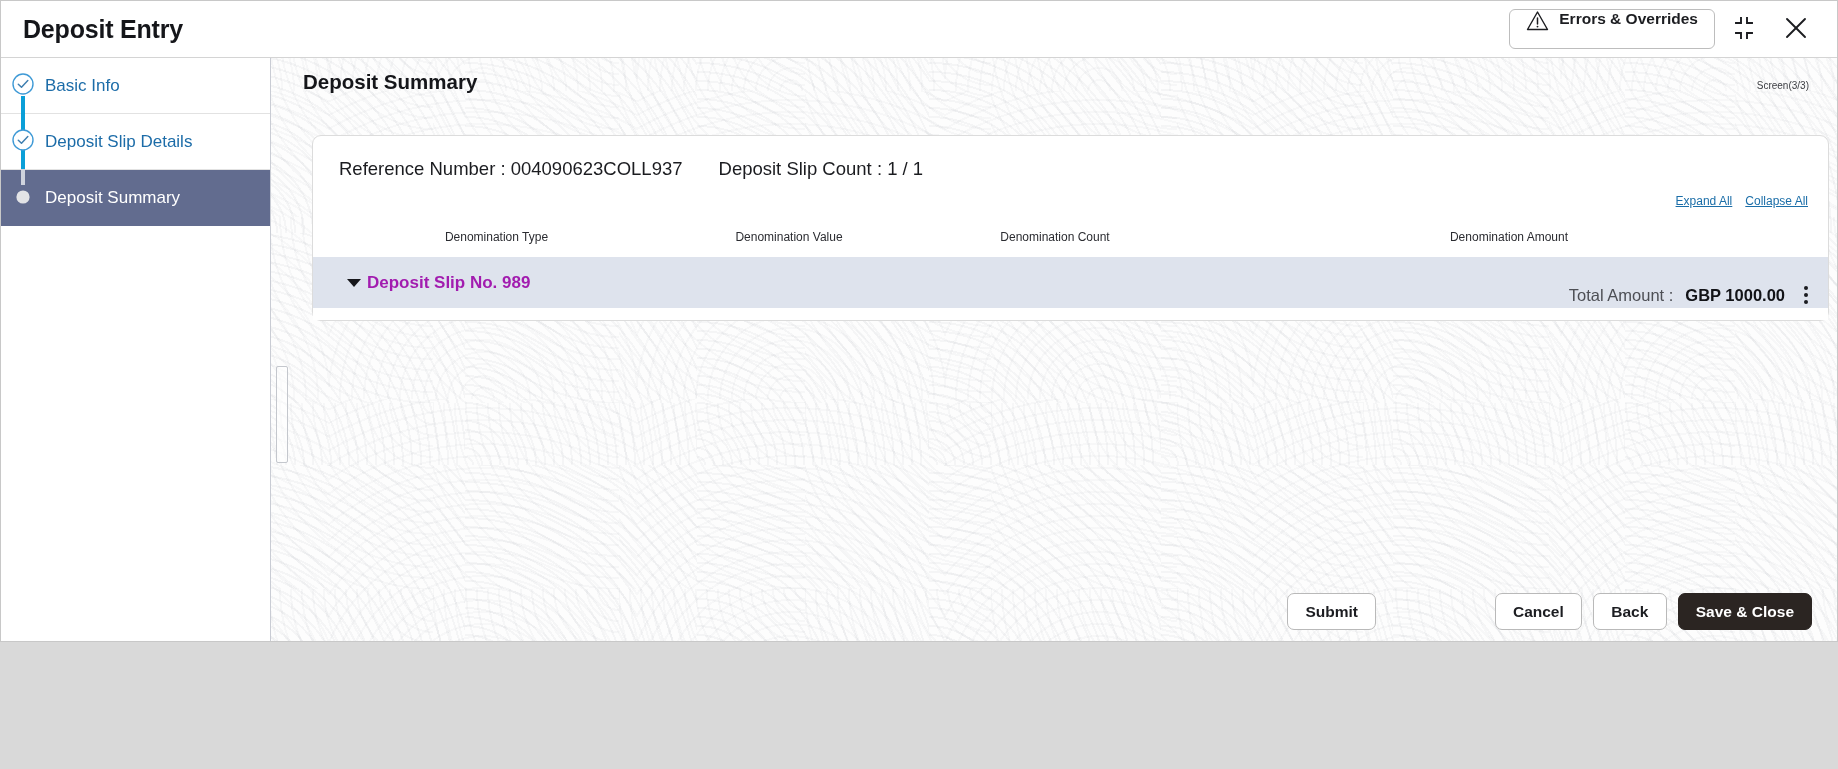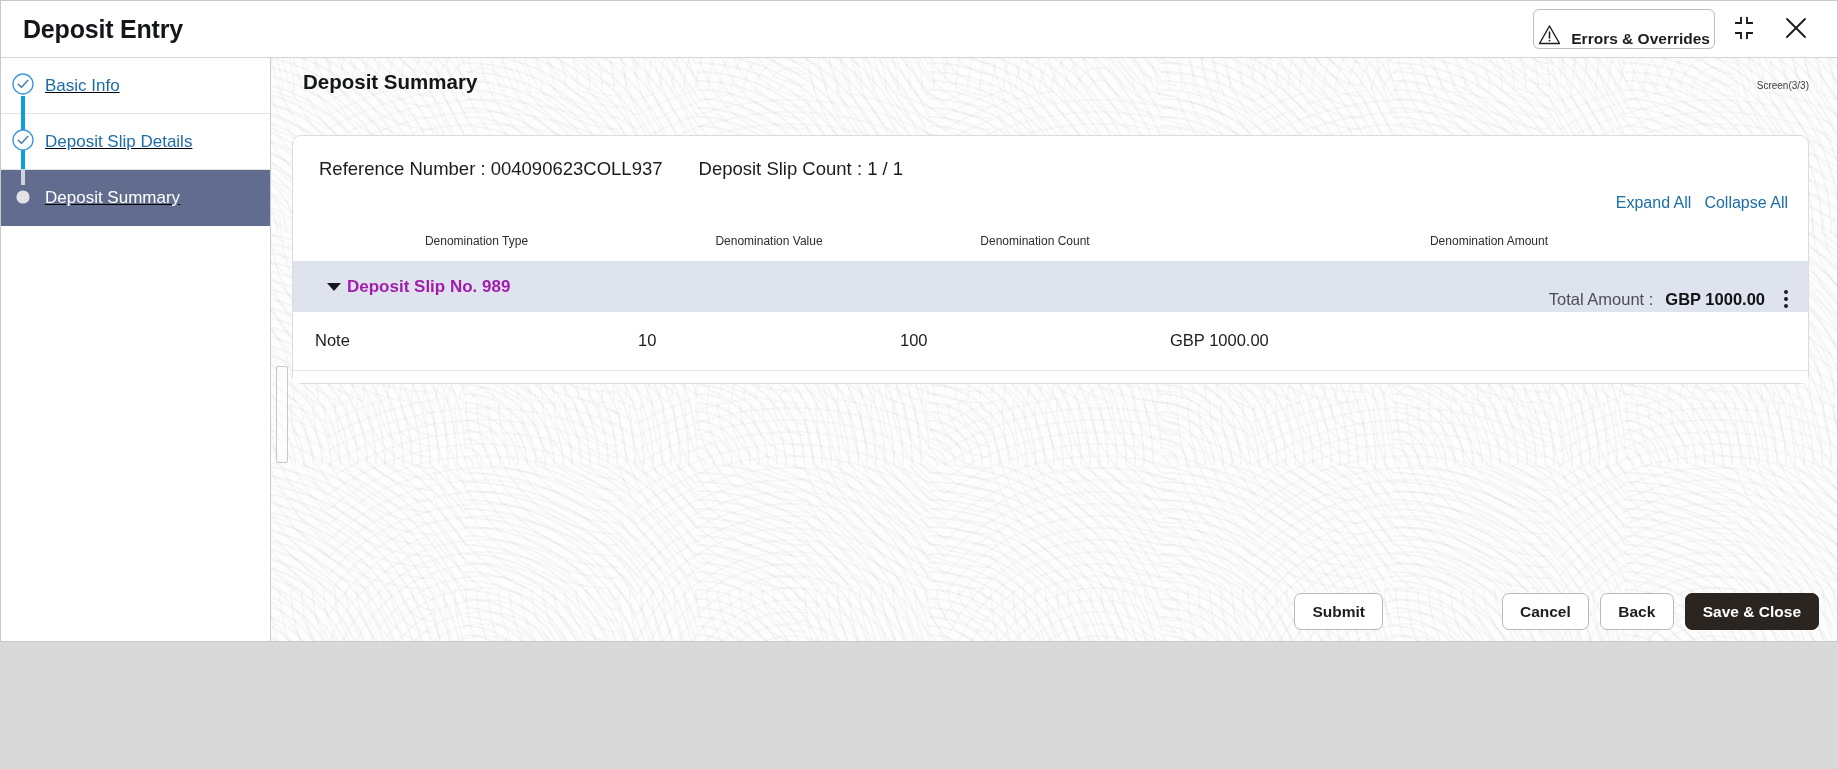--- a/index.html
+++ b/index.html
@@ -58,24 +58,24 @@
   }
   .header-right {
     margin-left: auto;
     display: flex;
     align-items: center;
     gap: 0px;
     margin-right: 18px;
   }
   .errors-btn {
     display: flex;
-    align-items: flex-end;
+    align-items: flex-start;
     gap: 10px;
     height: 40px;
-    padding: 0 4px;
+    padding: 0 16px;
     border: 1px solid #bdbdbd;
     border-radius: 6px;
     background: #ffffff;
     cursor: pointer;
     font-family: inherit;
   }
   .errors-btn .label {
     font-size: 15.5px;
     font-weight: bold;
     color: #1c1d21;
@@ -91,21 +91,20 @@
   
   .sidebar {
     position: absolute;
     left: 0; top: 57px;
     width: 270px;
     height: 653px;
     background: #ffffff;
     border-right: 1px solid #c9ccd4;
     box-sizing: border-box;
     z-index: 5;
-    text-decoration: underline;
   }
   .step {
     position: relative;
     height: 56px;
     display: flex;
     align-items: center;
     border-bottom: 1px solid #e2e2e2;
     cursor: pointer;
     box-sizing: border-box;
   }
@@ -163,21 +162,21 @@
   }
   .screen-count {
     margin-left: auto;
     font-size: 10px;
     color: #3b3d42;
   }
 
   
   .card {
     position: absolute;
-    left: 20px;
+    left: 40px;
     top: 77px;
     width: 1517px;
     background: #ffffff;
     border: 1px solid #dcdcdc;
     border-radius: 9px;
     box-sizing: border-box;
     z-index: 2;
   }
   .ref-row {
     display: flex;
@@ -190,24 +189,25 @@
     color: #1b1c20;
     white-space: nowrap;
   }
   .links-row {
     display: flex;
     justify-content: flex-end;
     gap: 13px;
     padding: 4px 20px 0 0;
   }
   .link {
-    font-size: 16px;
+    font-size: 12px;
     color: #1b6ea8;
     cursor: pointer;
     white-space: nowrap;
+    text-decoration: underline;
   }
 
   table.grid {
     width: 100%;
     border-collapse: collapse;
     table-layout: fixed;
   }
   table.grid th {
     text-align: center;
     font-size: 12px;
@@ -280,21 +280,21 @@
     border: 1px solid #c4c7cd;
     border-radius: 2px;
     background: rgba(255,255,255,0.55);
     z-index: 4;
     cursor: pointer;
   }
 
   
   .footer {
     position: absolute;
-    left: 0; right: 0; bottom: 0;
+    left: 0; right: 7px; bottom: 0;
     height: 59px;
     display: flex;
     align-items: center;
     justify-content: flex-end;
     padding-right: 18px;
     box-sizing: border-box;
     z-index: 6;
   }
   .btn {
     height: 37px;
@@ -453,26 +453,20 @@
                   <span class="kebab">
                       <i></i>
                       <i></i>
                       <i></i>
                     </span>
                 </span>
               </div>
             </td>
           </tr>
 
-          <tr class="data-row">
-            <td>Note</td>
-            <td>10</td>
-            <td>100</td>
-            <td>GBP 1000.00</td>
-          </tr>
 
           <tr class="spacer-row">
             <td colspan="4"></td>
           </tr>
 
         </tbody>
       </table>
     </div>
   </div>
 

